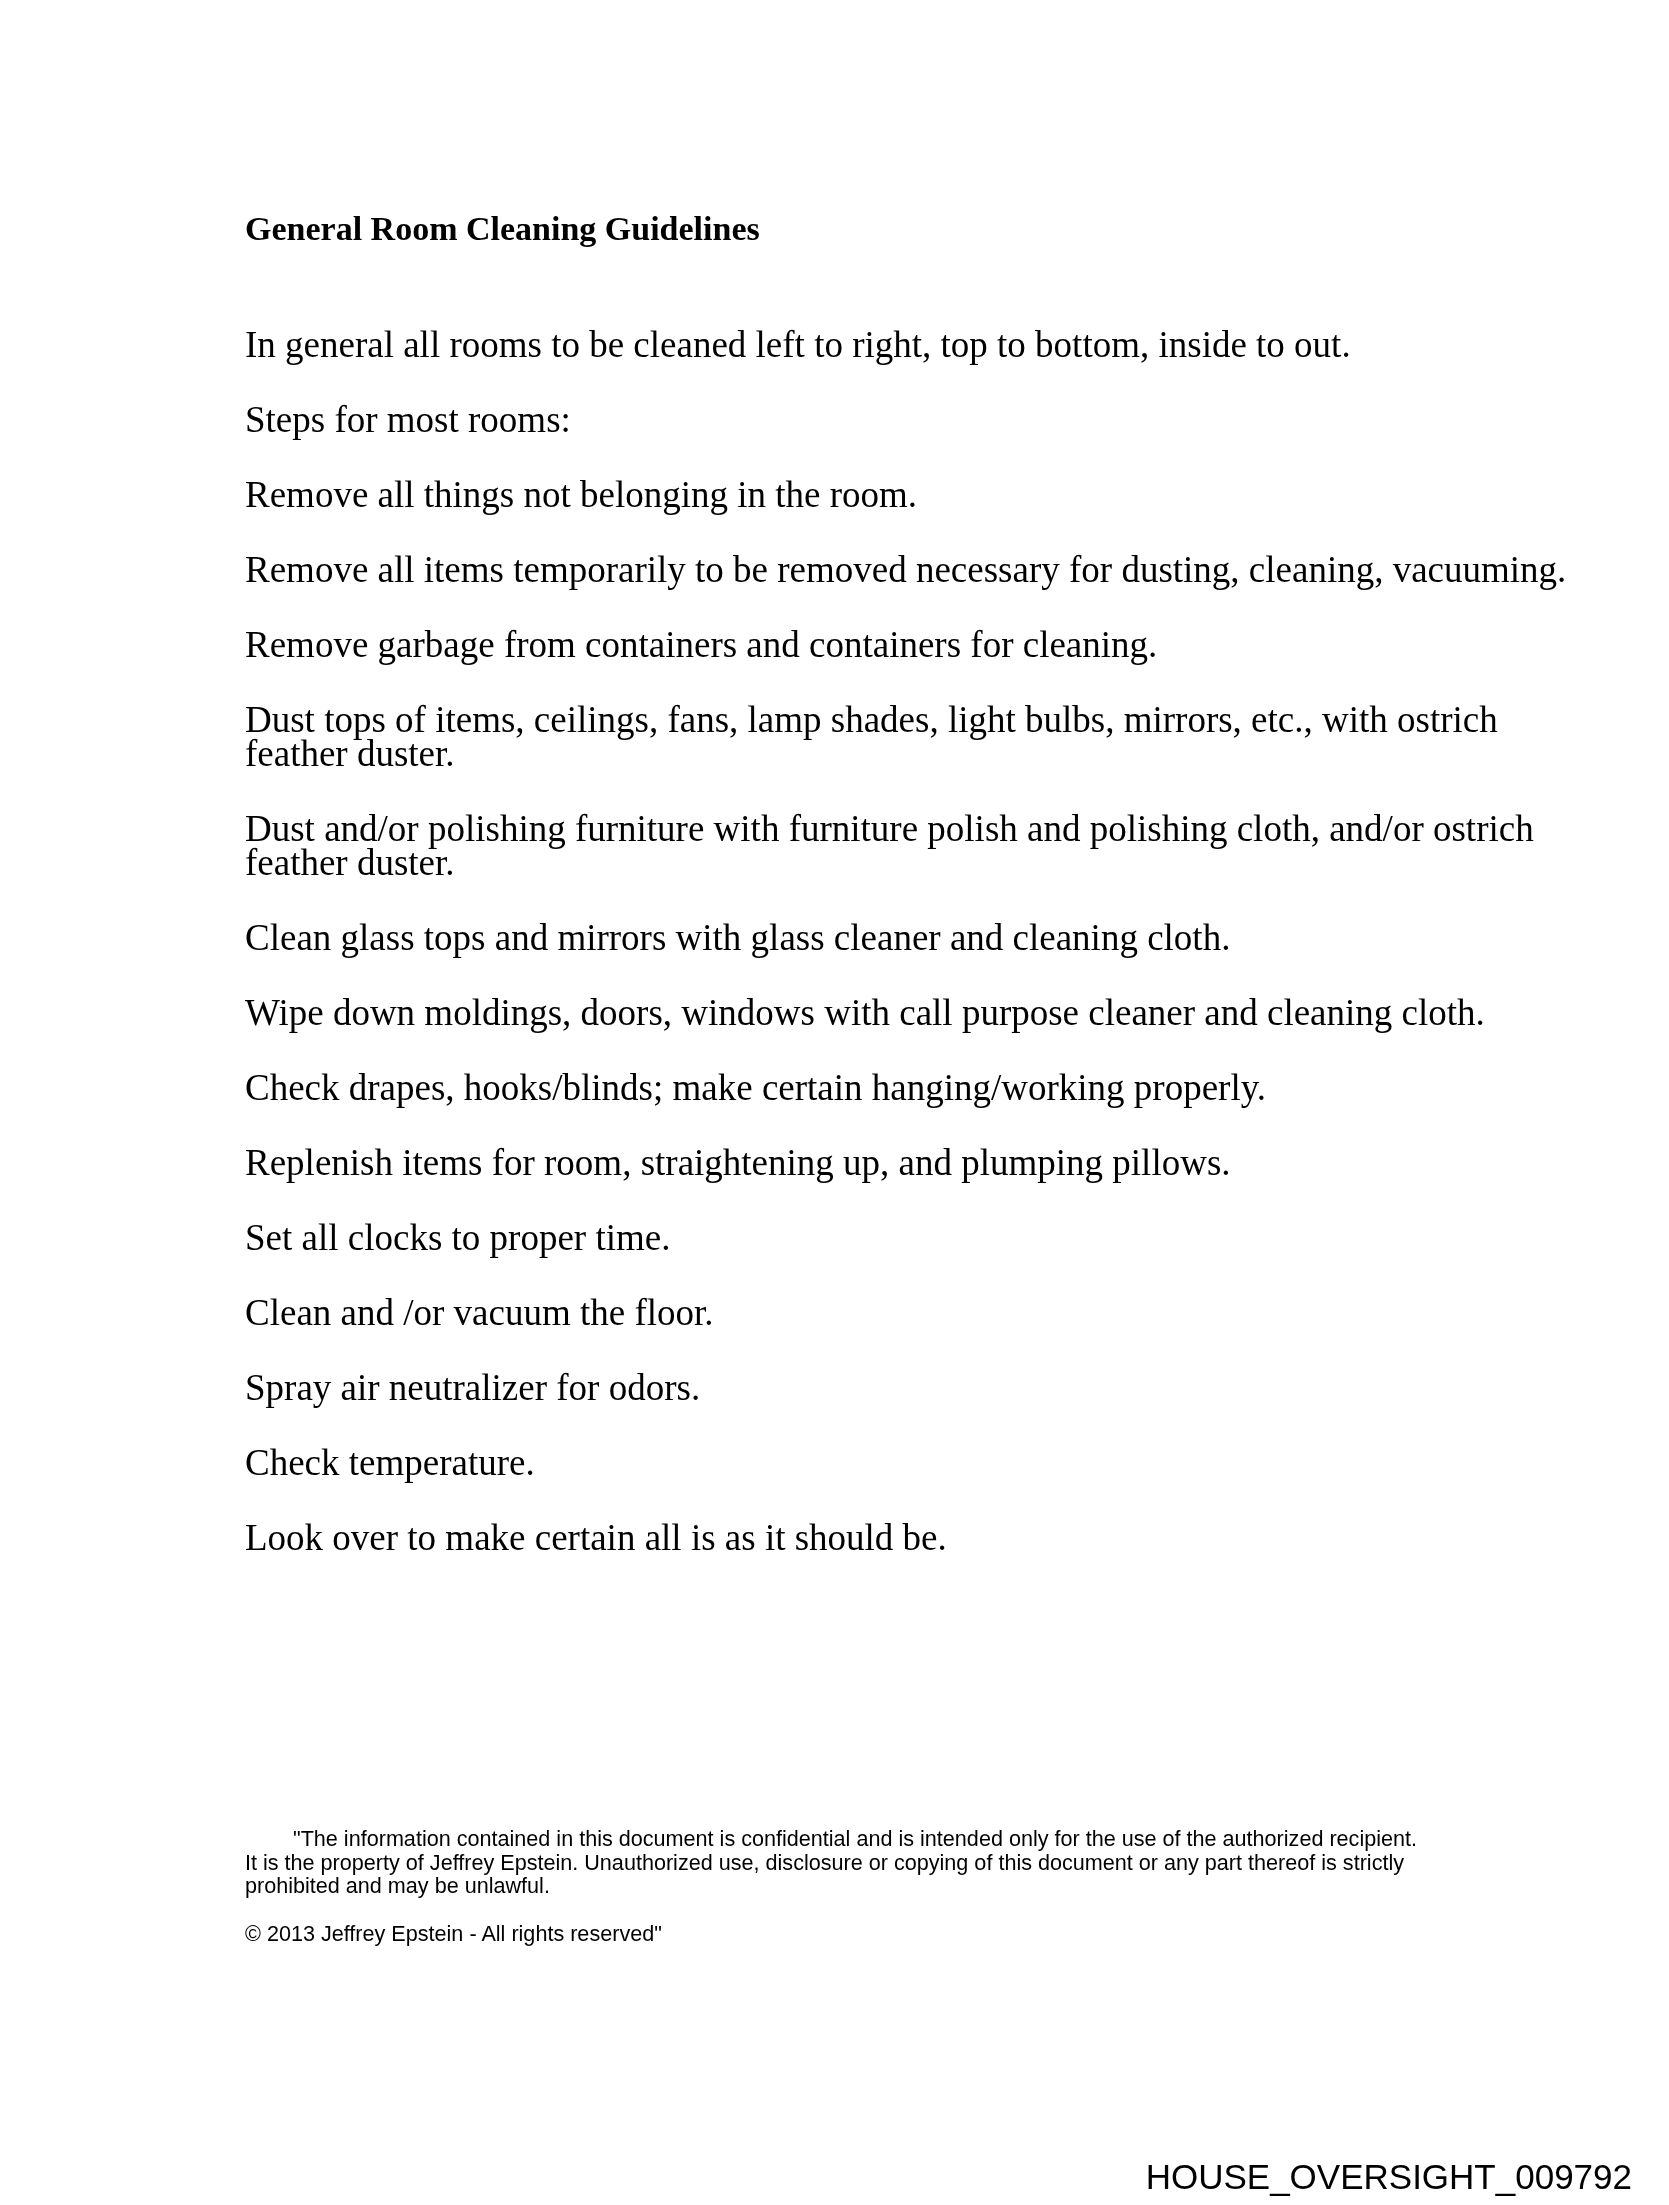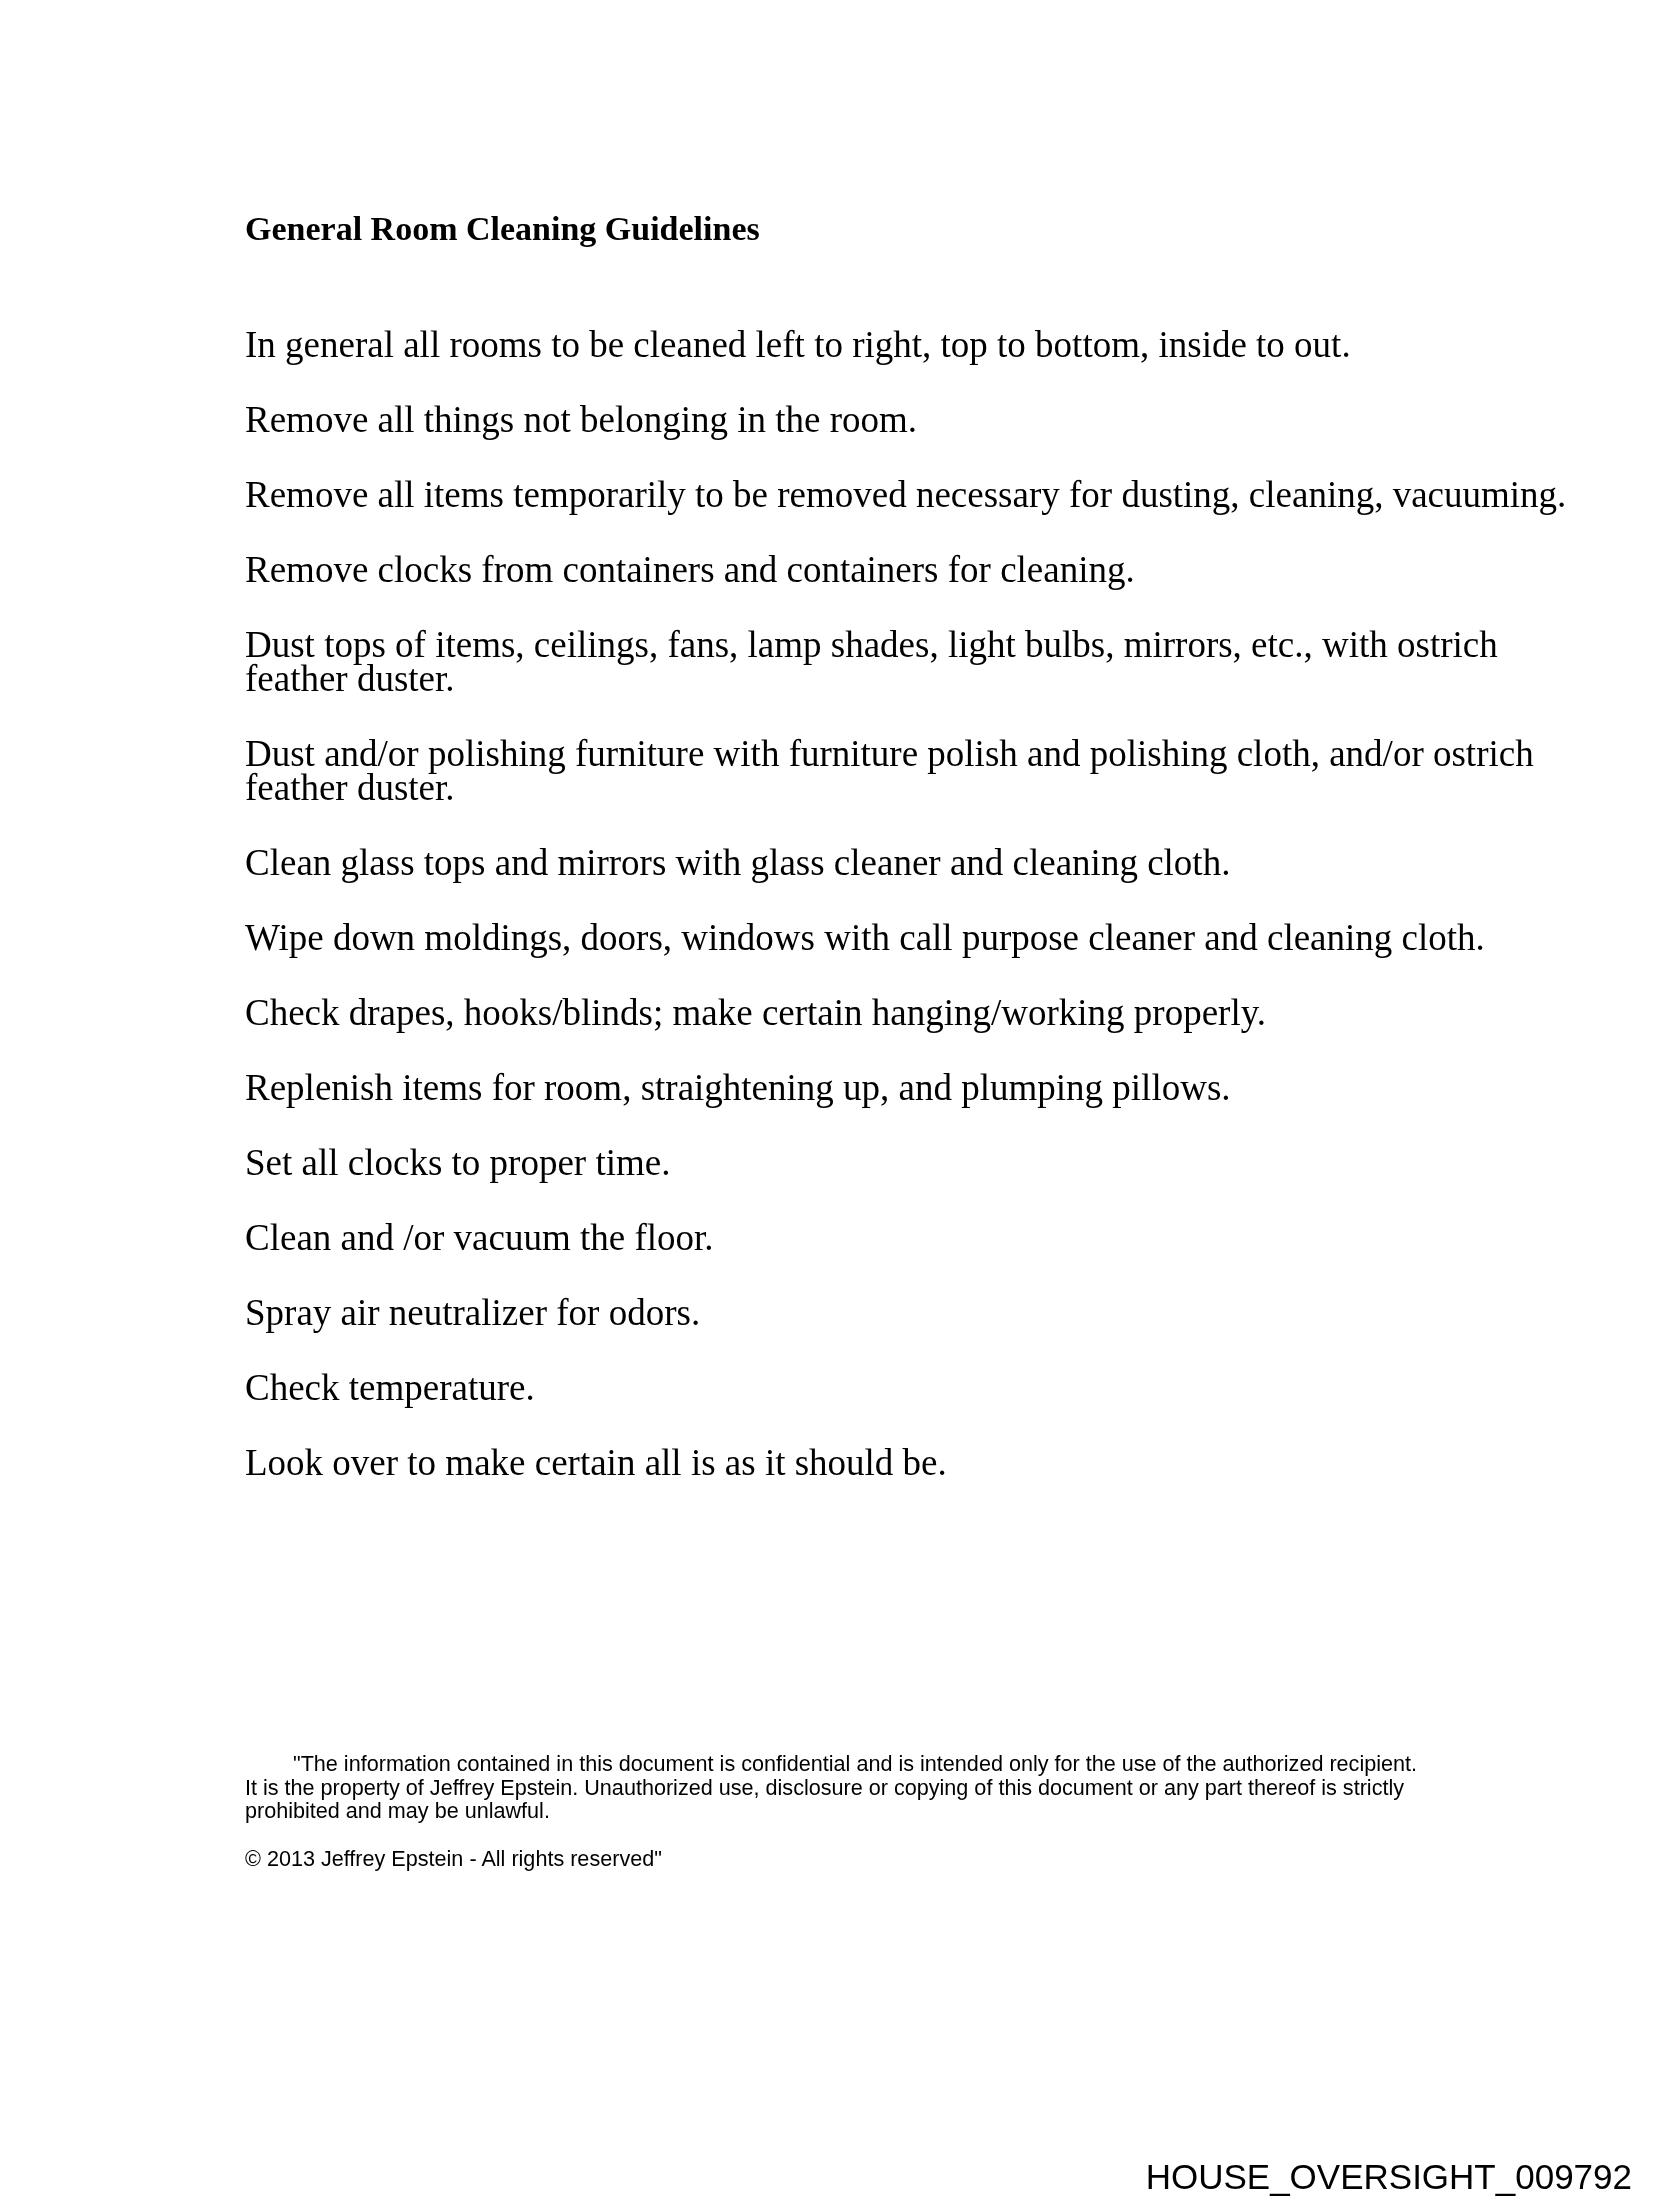--- a/index.html
+++ b/index.html
@@ -57,23 +57,24 @@
 </style>
 </head>
 <body>
 
 <div class="page">
   <div class="content">
 
     <h1 class="doc-title">General Room Cleaning Guidelines</h1>
 
     <p class="body-para">In general all rooms to be cleaned left to right, top to bottom, inside to out.</p>
+    <p class="body-para">Steps for most rooms:</p>
     <p class="body-para">Remove all things not belonging in the room.</p>
     <p class="body-para">Remove all items temporarily to be removed necessary for dusting, cleaning, vacuuming.</p>
-    <p class="body-para">Remove clocks from containers and containers for cleaning.</p>
+    <p class="body-para">Remove garbage from containers and containers for cleaning.</p>
     <p class="body-para">Dust tops of items, ceilings, fans, lamp shades, light bulbs, mirrors, etc., with ostrich
 feather duster.</p>
     <p class="body-para">Dust and/or polishing furniture with furniture polish and polishing cloth, and/or ostrich
 feather duster.</p>
     <p class="body-para">Clean glass tops and mirrors with glass cleaner and cleaning cloth.</p>
     <p class="body-para">Wipe down moldings, doors, windows with call purpose cleaner and cleaning cloth.</p>
     <p class="body-para">Check drapes, hooks/blinds; make certain hanging/working properly.</p>
     <p class="body-para">Replenish items for room, straightening up, and plumping pillows.</p>
     <p class="body-para">Set all clocks to proper time.</p>
     <p class="body-para">Clean and /or vacuum the floor.</p>

